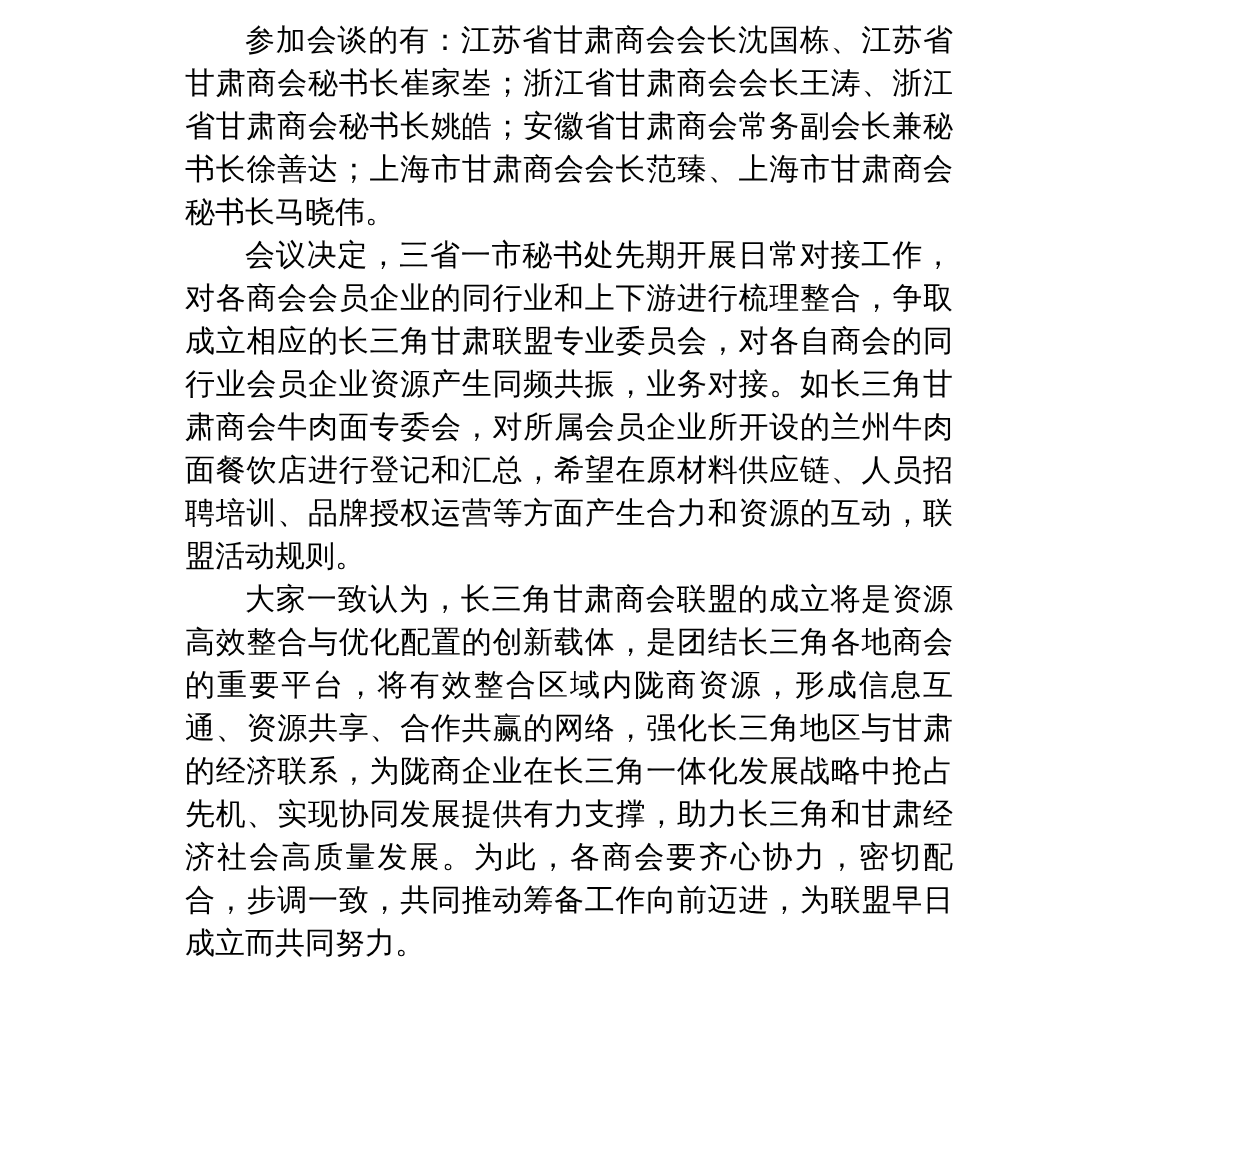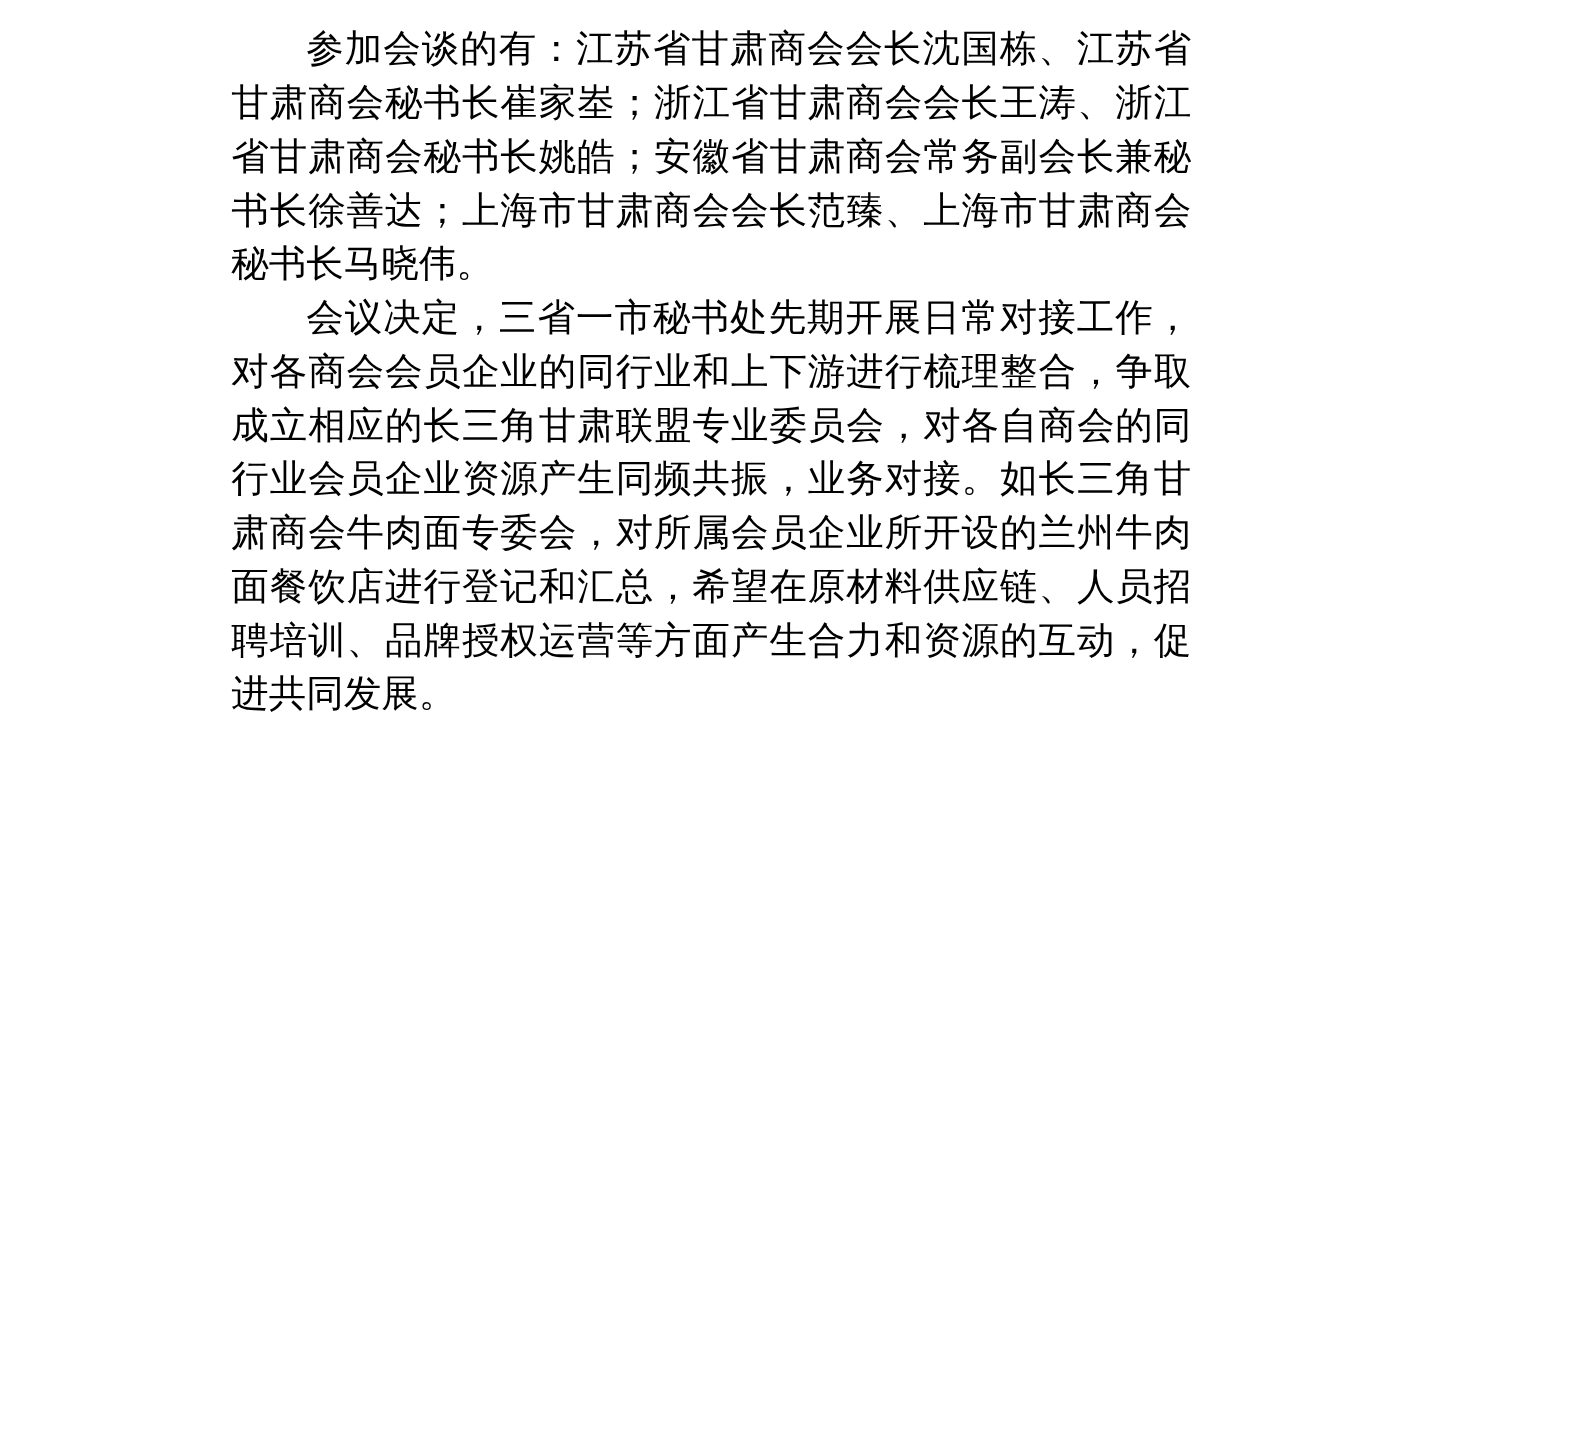--- a/index.html
+++ b/index.html
@@ -29,15 +29,16 @@
     text-indent: 2em;
     word-break: break-all;
   }
 </style>
 </head>
 <body>
 
 <div class="page">
   <div class="doc-body">
     <p>参加会谈的有：江苏省甘肃商会会长沈国栋、江苏省甘肃商会秘书长崔家峚；浙江省甘肃商会会长王涛、浙江省甘肃商会秘书长姚皓；安徽省甘肃商会常务副会长兼秘书长徐善达；上海市甘肃商会会长范臻、上海市甘肃商会秘书长马晓伟。</p>
-    <p>会议决定，三省一市秘书处先期开展日常对接工作，对各商会会员企业的同行业和上下游进行梳理整合，争取成立相应的长三角甘肃联盟专业委员会，对各自商会的同行业会员企业资源产生同频共振，业务对接。如长三角甘肃商会牛肉面专委会，对所属会员企业所开设的兰州牛肉面餐饮店进行登记和汇总，希望在原材料供应链、人员招聘培训、品牌授权运营等方面产生合力和资源的互动，促进共同发展。</p>
+    <p>会议决定，三省一市秘书处先期开展日常对接工作，对各商会会员企业的同行业和上下游进行梳理整合，争取成立相应的长三角甘肃联盟专业委员会，对各自商会的同行业会员企业资源产生同频共振，业务对接。如长三角甘肃商会牛肉面专委会，对所属会员企业所开设的兰州牛肉面餐饮店进行登记和汇总，希望在原材料供应链、人员招聘培训、品牌授权运营等方面产生合力和资源的互动，联盟活动规则。</p>
+    <p>大家一致认为，长三角甘肃商会联盟的成立将是资源高效整合与优化配置的创新载体，是团结长三角各地商会的重要平台，将有效整合区域内陇商资源，形成信息互通、资源共享、合作共赢的网络，强化长三角地区与甘肃的经济联系，为陇商企业在长三角一体化发展战略中抢占先机、实现协同发展提供有力支撑，助力长三角和甘肃经济社会高质量发展。为此，各商会要齐心协力，密切配合，步调一致，共同推动筹备工作向前迈进，为联盟早日成立而共同努力。</p>
   </div>
 </div>
 
 </body></html>

